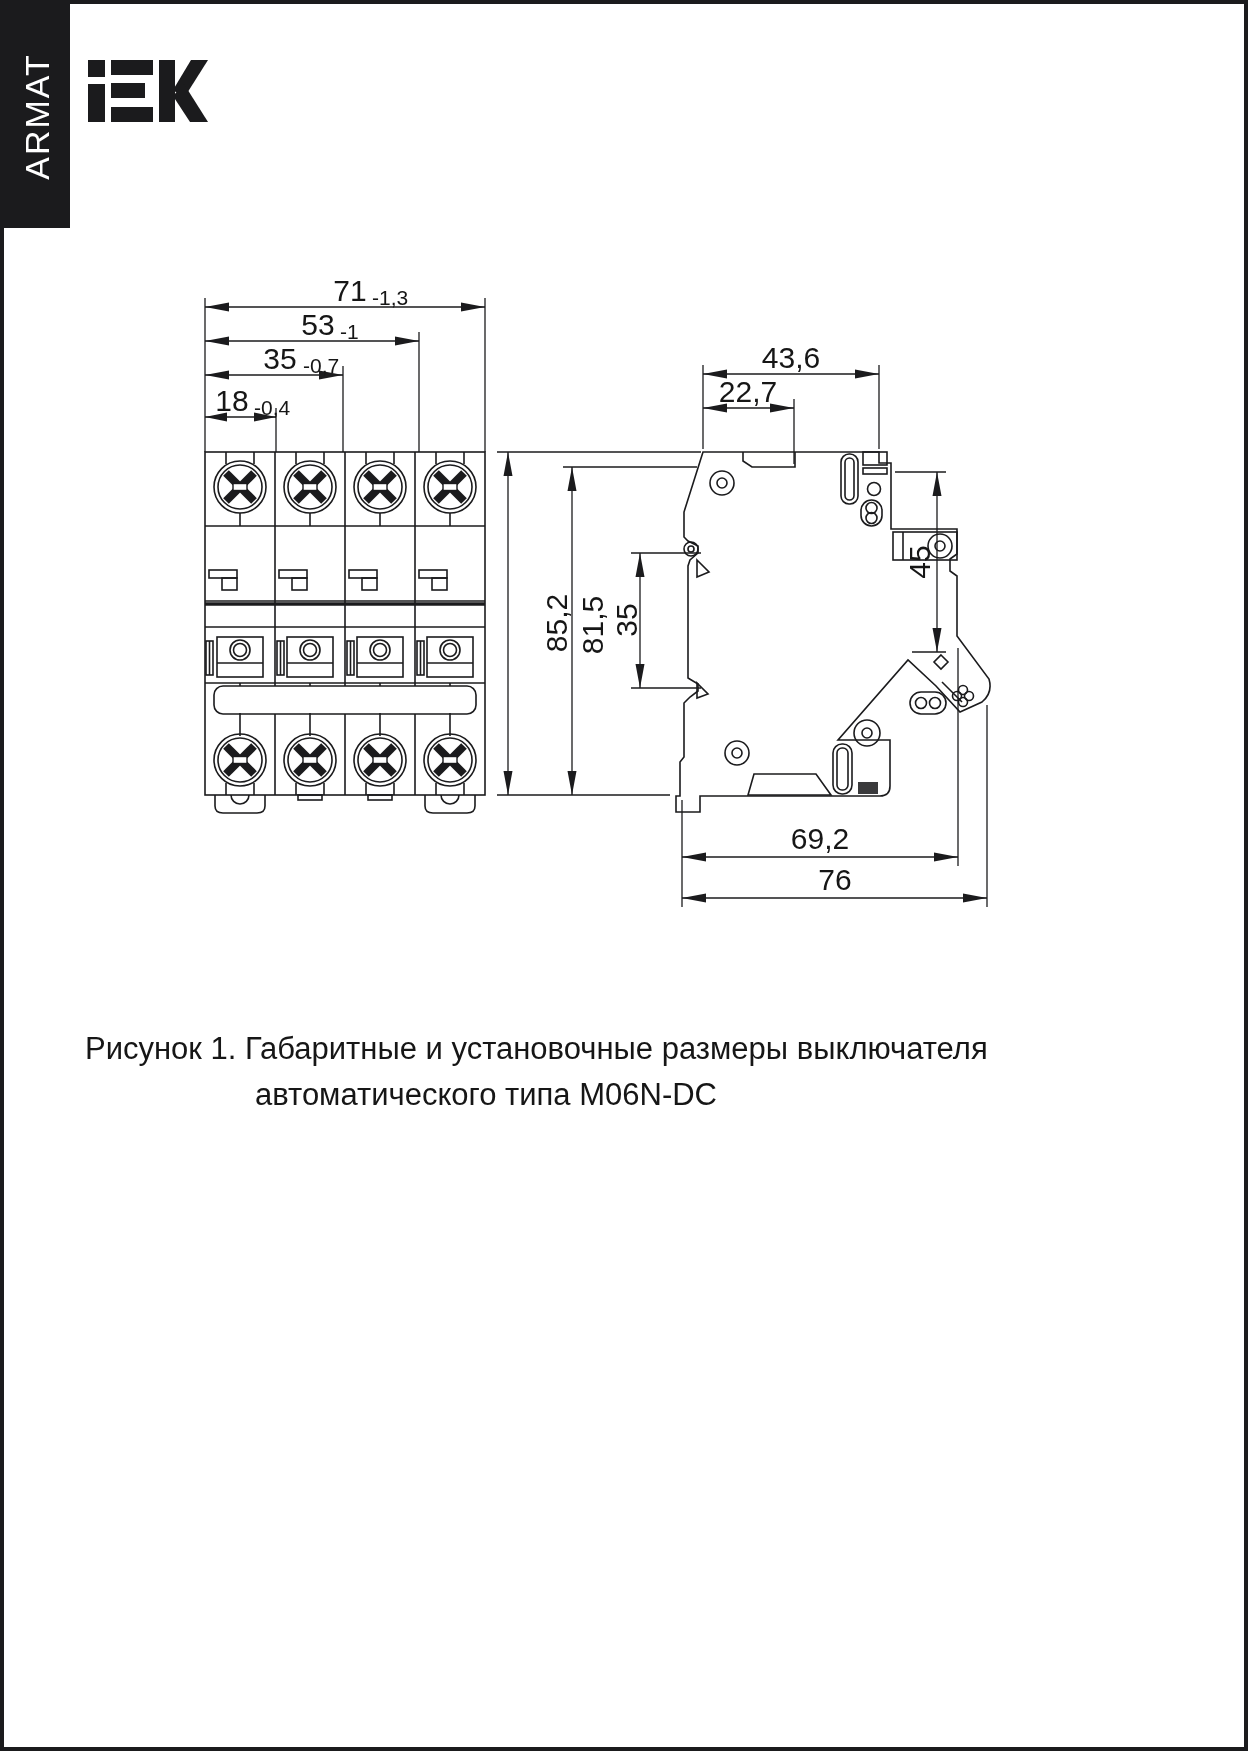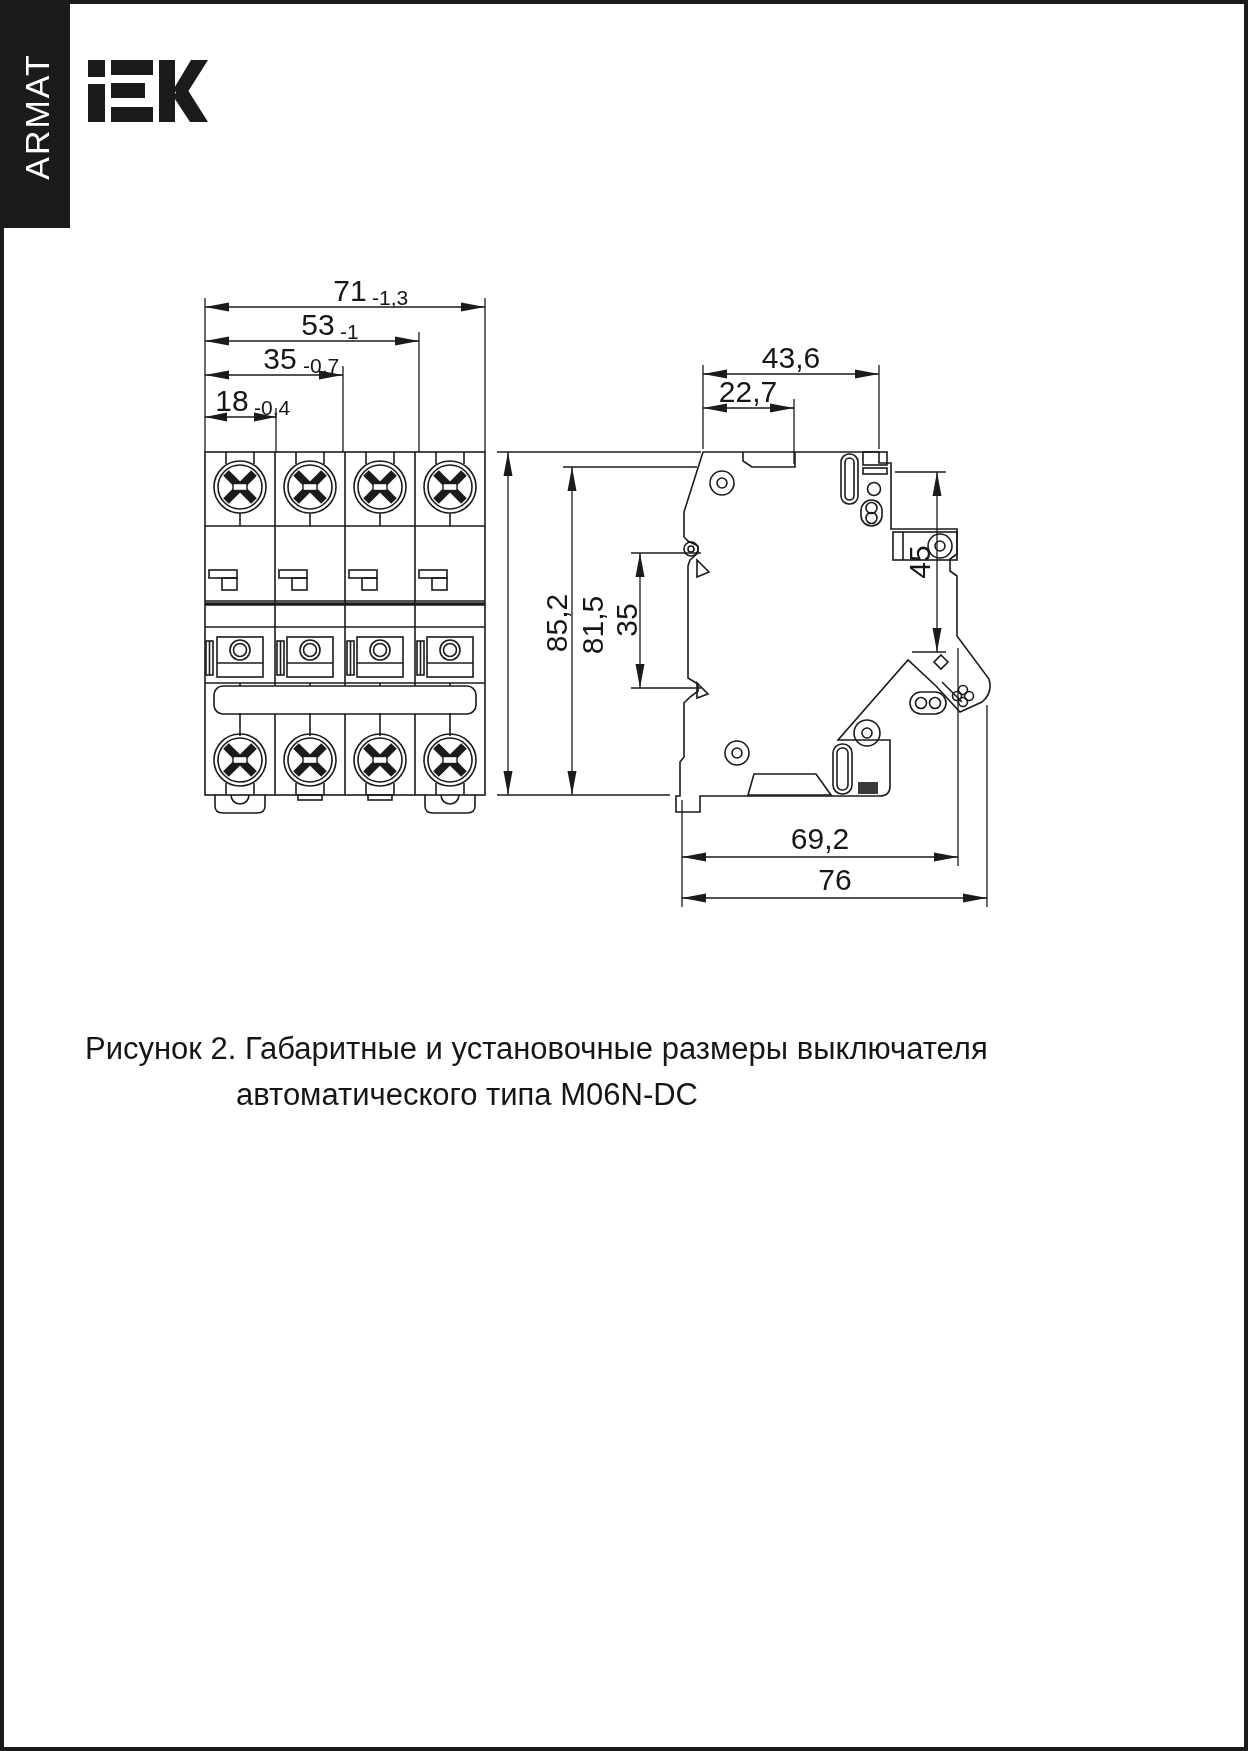--- a/index.html
+++ b/index.html
@@ -6,21 +6,21 @@
   .sheet{position:relative;width:1248px;height:1751px;background:#fff;
          font-family:"Liberation Sans",sans-serif;overflow:hidden;}
   .border{position:absolute;inset:0;border:4px solid #1b1b1d;pointer-events:none;}
   .brandbar{position:absolute;left:4px;top:4px;width:66px;height:224px;background:#1b1b1d;
             display:flex;align-items:center;justify-content:center;}
   .brandbar span{display:block;transform:rotate(-90deg);color:#fff;font-size:34px;
                  letter-spacing:2px;white-space:nowrap;font-weight:400;}
   .logo{position:absolute;left:86px;top:56px;}
   .caption{position:absolute;color:#161616;font-size:31px;line-height:46px;white-space:nowrap;}
   .cap1{left:85px;top:1026px;}
-  .cap2{left:236px;top:1072px;text-align:center;}
+  .cap2{left:255px;top:1072px;text-align:center;}
   .drawing{position:absolute;left:0;top:0;}
   svg text{fill:#161616;font-family:"Liberation Sans",sans-serif;}
   .dimtxt{font-size:30px;}
   .toltxt{font-size:21px;}
 </style>
 </head>
 <body>
 
 <div class="sheet">
   <div class="border"></div>
@@ -269,15 +269,15 @@
       <text class="dimtxt" x="567" y="623" text-anchor="middle" transform="rotate(-90 567 623)">85,2</text>
       <text class="dimtxt" x="603" y="625" text-anchor="middle" transform="rotate(-90 603 625)">81,5</text>
       <text class="dimtxt" x="637" y="620" text-anchor="middle" transform="rotate(-90 637 620)">35</text>
       <text class="dimtxt" x="930" y="562" text-anchor="middle" transform="rotate(-90 930 562)">45</text>
 
       <text class="dimtxt" x="820" y="849" text-anchor="middle">69,2</text>
       <text class="dimtxt" x="835" y="890" text-anchor="middle">76</text>
     </g>
   </svg>
 
-  <div class="caption cap1">Рисунок 2. Габаритные и установочные размеры выключателя</div>
+  <div class="caption cap1">Рисунок 1. Габаритные и установочные размеры выключателя</div>
   <div class="caption cap2">автоматического типа М06N-DC</div>
 </div>
 
 </body></html>

